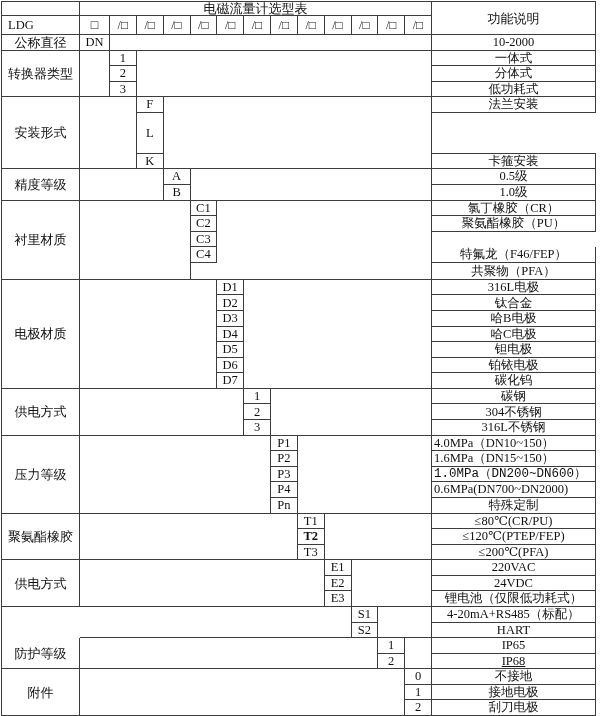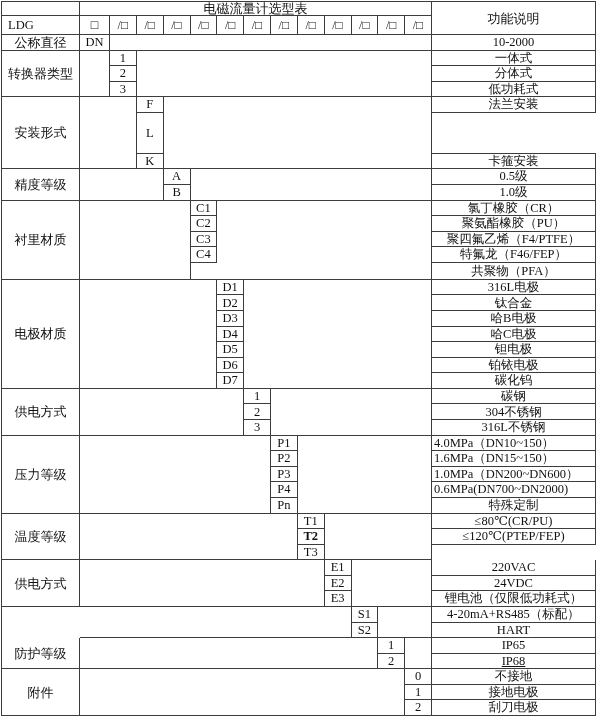--- a/index.html
+++ b/index.html
@@ -93,21 +93,20 @@
     <div class="c" style="grid-area: 11 / 5 / 12 / 6;">B</div>
     <div class="c" style="grid-area: 11 / 15 / 12 / 16;">1.0级</div>
     <div class="c label-cell" style="grid-area: 12 / 1 / 17 / 2;">衬里材质</div>
     <div class="c" style="grid-area: 12 / 2 / 17 / 6;"></div>
     <div class="c" style="grid-area: 12 / 7 / 17 / 15;"></div>
     <div class="c" style="grid-area: 12 / 6 / 13 / 7;">C1</div>
     <div class="c" style="grid-area: 12 / 15 / 13 / 16;">氯丁橡胶（CR）</div>
     <div class="c" style="grid-area: 13 / 6 / 14 / 7;">C2</div>
     <div class="c" style="grid-area: 13 / 15 / 14 / 16;">聚氨酯橡胶（PU）</div>
     <div class="c" style="grid-area: 14 / 6 / 15 / 7;">C3</div>
-    <div class="c" style="grid-area: 14 / 15 / 15 / 16;">聚四氟乙烯（F4/PTFE）</div>
     <div class="c" style="grid-area: 15 / 6 / 16 / 7;">C4</div>
     <div class="c" style="grid-area: 15 / 15 / 16 / 16;">特氟龙（F46/FEP）</div>
     <div class="c" style="grid-area: 16 / 6 / 17 / 7; margin-top: 16px;">C5</div>
     <div class="c" style="grid-area: 16 / 15 / 17 / 16;">共聚物（PFA）</div>
     <div class="c label-cell" style="grid-area: 17 / 1 / 24 / 2;">电极材质</div>
     <div class="c" style="grid-area: 17 / 2 / 24 / 7;"></div>
     <div class="c" style="grid-area: 17 / 8 / 24 / 15;"></div>
     <div class="c" style="grid-area: 17 / 7 / 18 / 8;">D1</div>
     <div class="c" style="grid-area: 17 / 15 / 18 / 16;">316L电极</div>
     <div class="c" style="grid-area: 18 / 7 / 19 / 8;">D2</div>
@@ -132,33 +131,34 @@
     <div class="c" style="grid-area: 26 / 8 / 27 / 9;">3</div>
     <div class="c" style="grid-area: 26 / 15 / 27 / 16;">316L不锈钢</div>
     <div class="c label-cell" style="grid-area: 27 / 1 / 32 / 2;">压力等级</div>
     <div class="c" style="grid-area: 27 / 2 / 32 / 9;"></div>
     <div class="c" style="grid-area: 27 / 10 / 32 / 15;"></div>
     <div class="c" style="grid-area: 27 / 9 / 28 / 10;">P1</div>
     <div class="c desc-left" style="grid-area: 27 / 15 / 28 / 16;">4.0MPa（DN10~150）</div>
     <div class="c" style="grid-area: 28 / 9 / 29 / 10;">P2</div>
     <div class="c desc-left" style="grid-area: 28 / 15 / 29 / 16;">1.6MPa（DN15~150）</div>
     <div class="c" style="grid-area: 29 / 9 / 30 / 10;">P3</div>
-    <div class="c desc-left" style="grid-area: 29 / 15 / 30 / 16;">1.0MPa（DN200~DN600）</div>
+    <div class="c desc-left" style="grid-area: 29 / 15 / 30 / 16; font-family: Liberation Mono, monospace;">1.0MPa（DN200~DN600）</div>
     <div class="c" style="grid-area: 30 / 9 / 31 / 10;">P4</div>
     <div class="c desc-left" style="grid-area: 30 / 15 / 31 / 16;">0.6MPa(DN700~DN2000)</div>
     <div class="c" style="grid-area: 31 / 9 / 32 / 10;">Pn</div>
     <div class="c" style="grid-area: 31 / 15 / 32 / 16;">特殊定制</div>
-    <div class="c label-cell" style="grid-area: 32 / 1 / 35 / 2;">温度等级</div>
+    <div class="c label-cell" style="grid-area: 32 / 1 / 35 / 2;">聚氨酯橡胶</div>
     <div class="c" style="grid-area: 32 / 2 / 35 / 10;"></div>
     <div class="c" style="grid-area: 32 / 11 / 35 / 15;"></div>
     <div class="c" style="grid-area: 32 / 10 / 33 / 11;">T1</div>
     <div class="c" style="grid-area: 32 / 15 / 33 / 16;">≤80℃(CR/PU)</div>
     <div class="c" style="grid-area: 33 / 10 / 34 / 11; font-weight: bold;">T2</div>
     <div class="c" style="grid-area: 33 / 15 / 34 / 16;">≤120℃(PTEP/FEP)</div>
     <div class="c" style="grid-area: 34 / 10 / 35 / 11;">T3</div>
+    <div class="c" style="grid-area: 34 / 15 / 35 / 16;">≤200℃(PFA)</div>
     <div class="c label-cell" style="grid-area: 35 / 1 / 38 / 2;">供电方式</div>
     <div class="c" style="grid-area: 35 / 2 / 38 / 11;"></div>
     <div class="c" style="grid-area: 35 / 12 / 38 / 15;"></div>
     <div class="c" style="grid-area: 35 / 11 / 36 / 12;">E1</div>
     <div class="c" style="grid-area: 35 / 15 / 36 / 16;">220VAC</div>
     <div class="c" style="grid-area: 36 / 11 / 37 / 12;">E2</div>
     <div class="c" style="grid-area: 36 / 15 / 37 / 16;">24VDC</div>
     <div class="c" style="grid-area: 37 / 11 / 38 / 12;">E3</div>
     <div class="c" style="grid-area: 37 / 15 / 38 / 16;">锂电池（仅限低功耗式）</div>
     <div class="c" style="grid-area: 38 / 2 / 40 / 12;"></div>

